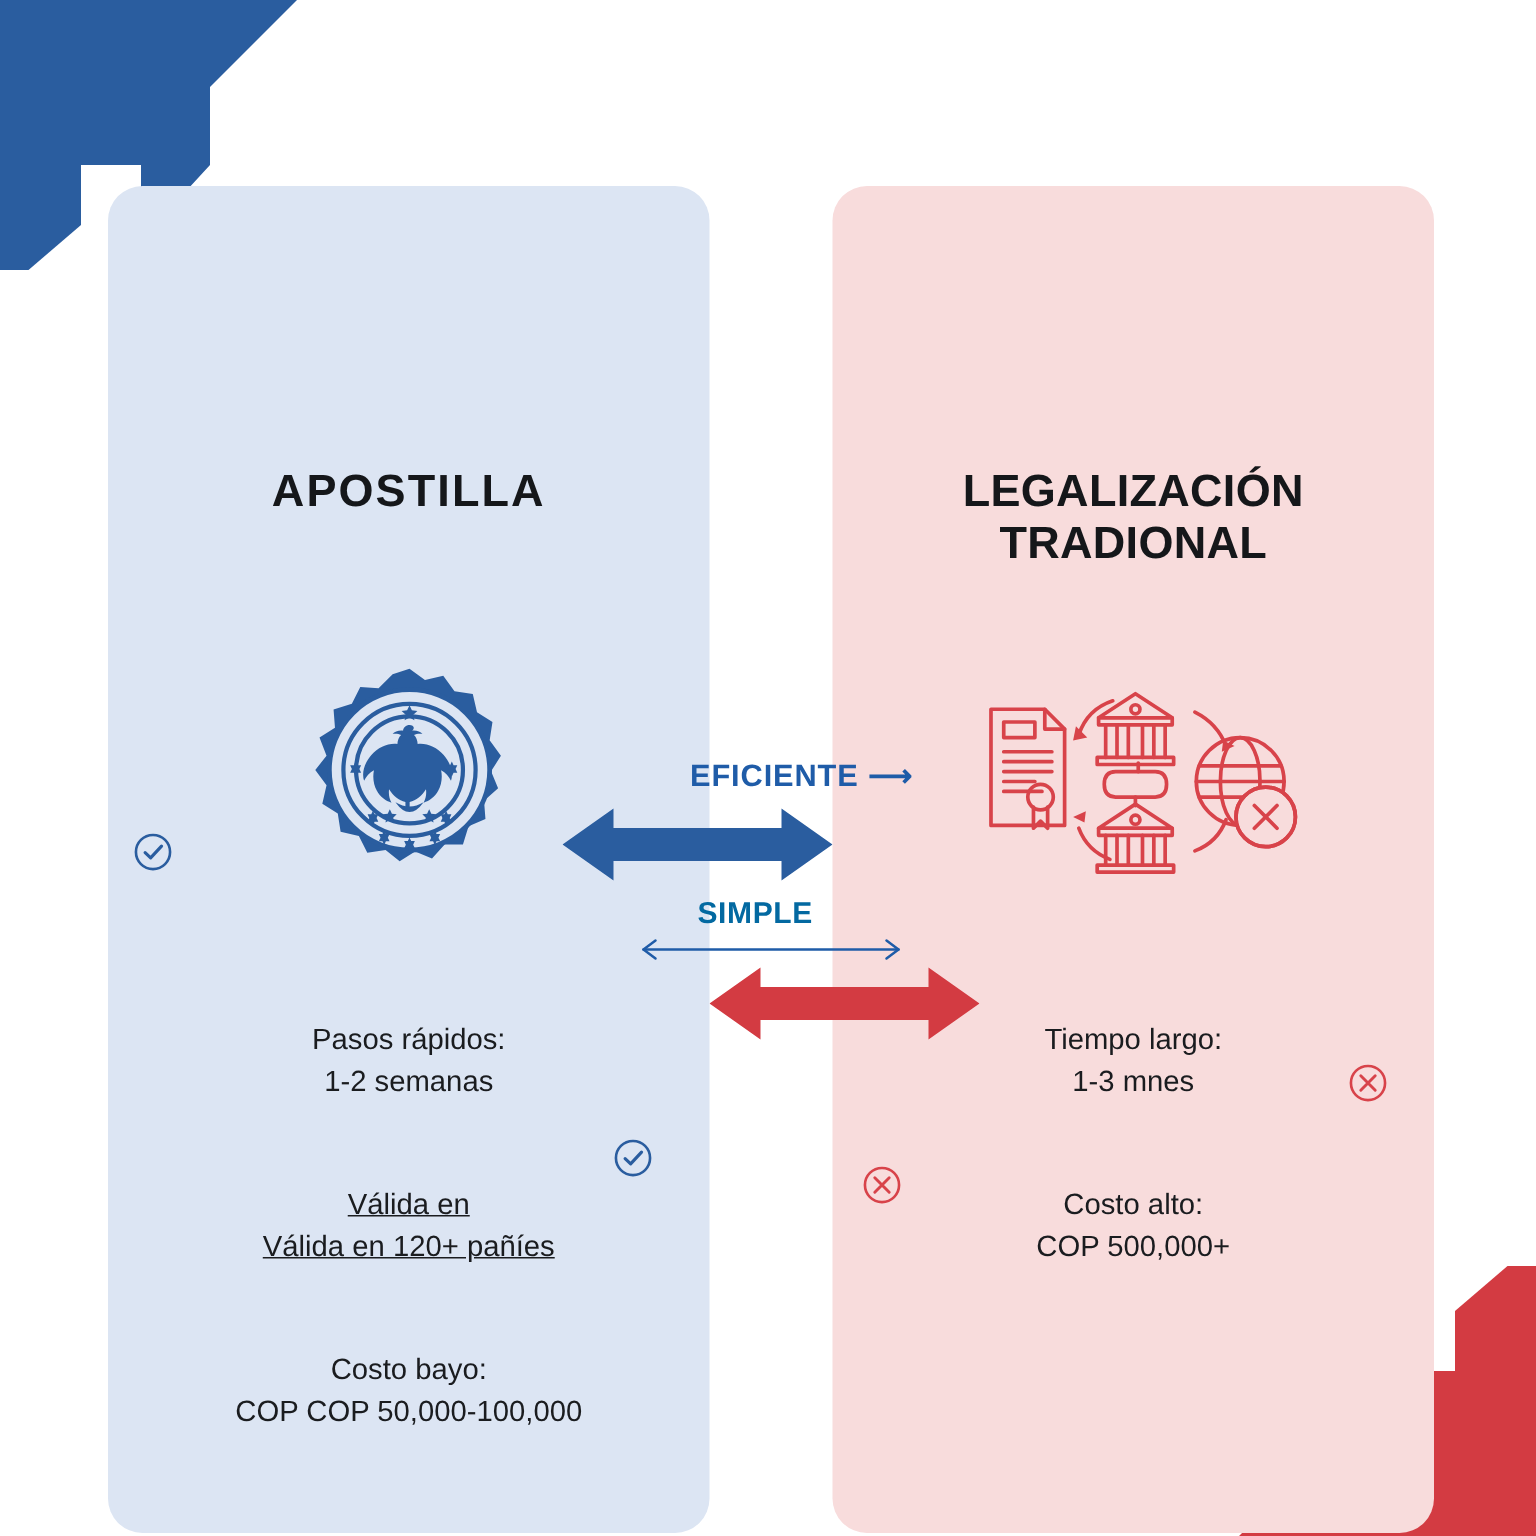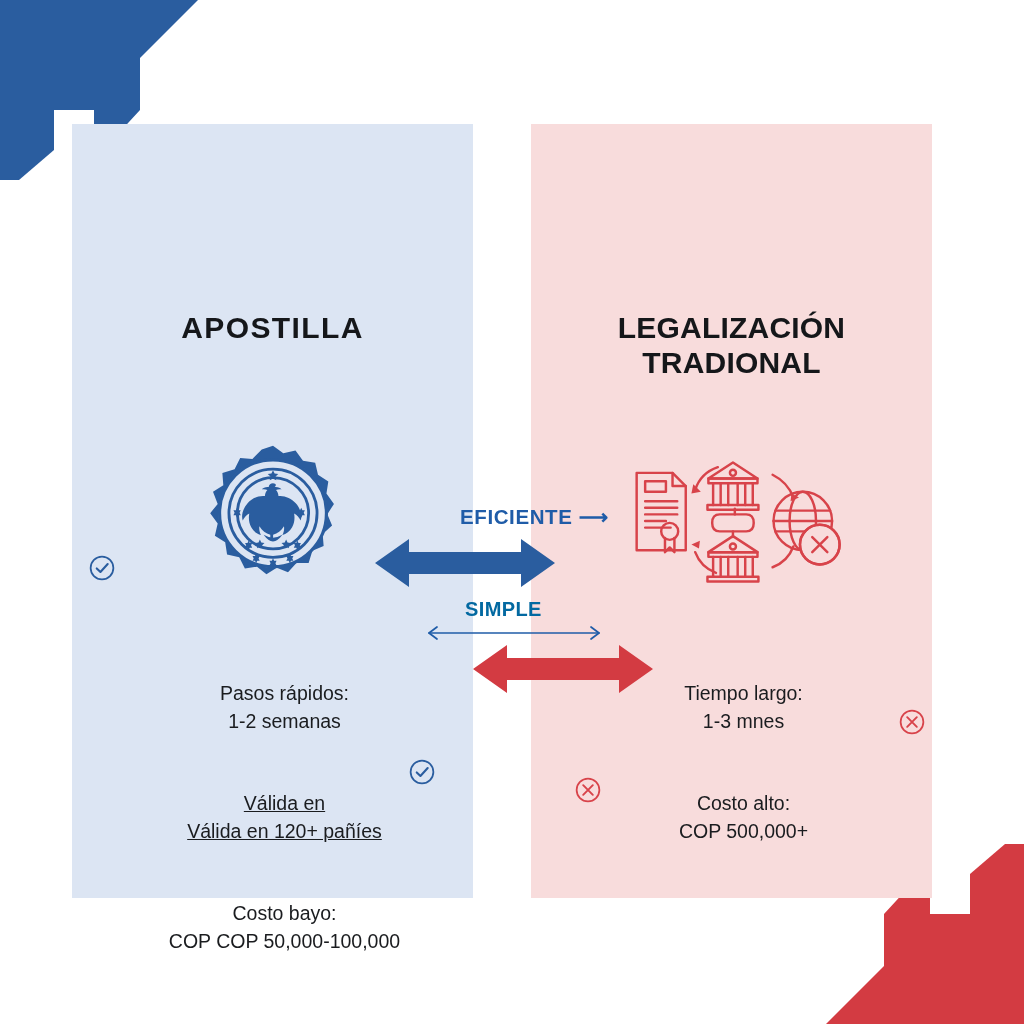--- a/index.html
+++ b/index.html
@@ -21,30 +21,31 @@
     position: absolute;
     pointer-events: none;
   }
   #corner-tl { left: 0; top: 0; width: 200px; height: 180px; }
   #corner-br { right: 0; bottom: 0; width: 200px; height: 180px; }
 
   
   .panel {
     position: absolute;
     top: 124px;
-    height: 774px;
+    height: 898px;
     box-sizing: border-box;
+    border-radius: 23px;
   }
   #panel-apostilla {
     left: 72px;
     width: 401px;
     background: #dce5f3;
   }
   #panel-legalizacion {
-    left: 531px;
+    left: 555px;
     width: 401px;
     background: #f8dcdc;
   }
 
   .panel-title {
     position: absolute;
     left: 0;
     width: 100%;
     text-align: center;
     font-weight: bold;
@@ -75,21 +76,20 @@
   #legalization-icon { top: 326px; left: 50%; transform: translateX(-50%); }
 
   
   .bullet {
     position: absolute;
     color: #1a1c1f;
     font-size: 19.5px;
     line-height: 1.42;
     text-align: center;
     white-space: pre-line;
-    margin-left: 12px;
   }
   .bullet-left { left: 0; width: 401px; }
   .bullet-right { left: 0; width: 401px; }
 
   #l-bullet-1 { top: 556px; }
   #l-bullet-2 { top: 666px; text-decoration: underline; }
   #l-bullet-3 { top: 776px; }
 
   #r-bullet-1 { top: 556px; }
   #r-bullet-2 { top: 666px; }

